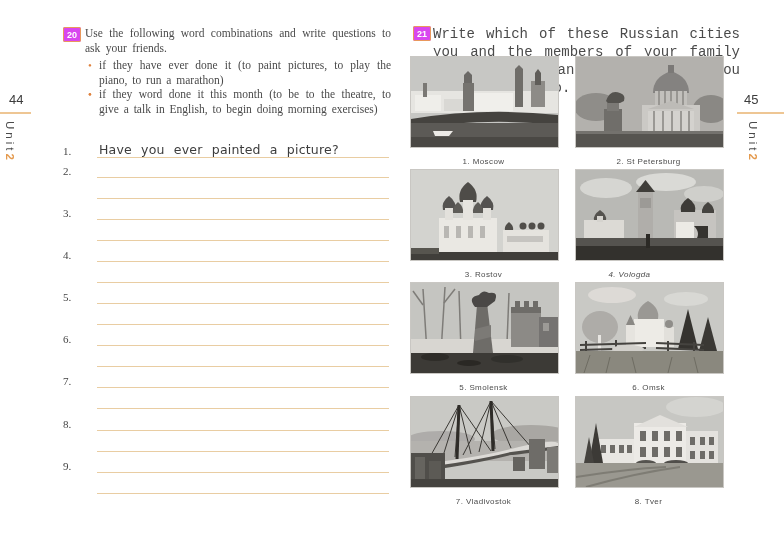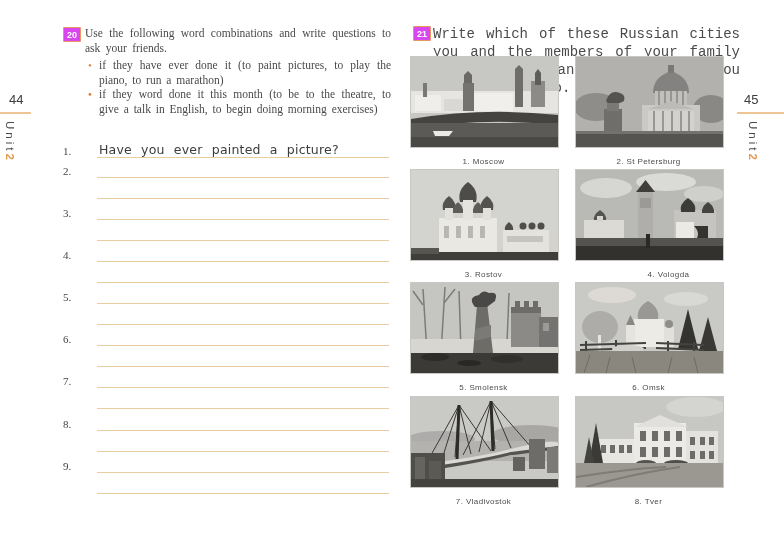--- a/index.html
+++ b/index.html
@@ -239,21 +239,21 @@
       <rect x="98" y="40" width="42" height="32" fill="#c6c4c0"></rect>
       <path d="M112,28 q9,6 7,14 l-14,0 q-2,-8 7,-14 Z" fill="#3d3b37"></path>
       <path d="M132,32 q7,5 6,11 l-12,0 q-1,-6 6,-11 Z" fill="#45433f"></path>
       <rect x="100" y="52" width="18" height="20" fill="#eceae5"></rect>
       <path d="M118,56 l14,0 0,16 -14,0 q8,-8 0,-16 Z" fill="#35332f"></path>
       <rect x="0" y="68" width="147" height="10" fill="#55534f"></rect>
       <rect x="0" y="76" width="147" height="14" fill="#33312d"></rect>
       <rect x="70" y="64" width="4" height="14" fill="#2b2925"></rect>
     </svg>
   </div>
-  <div class="caption" style="left:595px;top:264px;">4. Vologda</div>
+  <div class="caption" style="left:556px;top:264px;font-style:italic;">4. Vologda</div>
 
   <div class="photo" style="left:410px;top:282px;">
     <svg width="147" height="90" viewBox="0 0 147 90">
       <rect width="147" height="90" fill="#c5c5c1"></rect>
       <g stroke="#7e7c78" stroke-width="1.5">
         <line x1="16" y1="70" x2="12" y2="6"></line>
           <line x1="12" y1="22" x2="2" y2="8"></line>
         <line x1="30" y1="70" x2="34" y2="4"></line>
           <line x1="33" y1="20" x2="44" y2="6"></line>
         <line x1="50" y1="68" x2="48" y2="8"></line>

